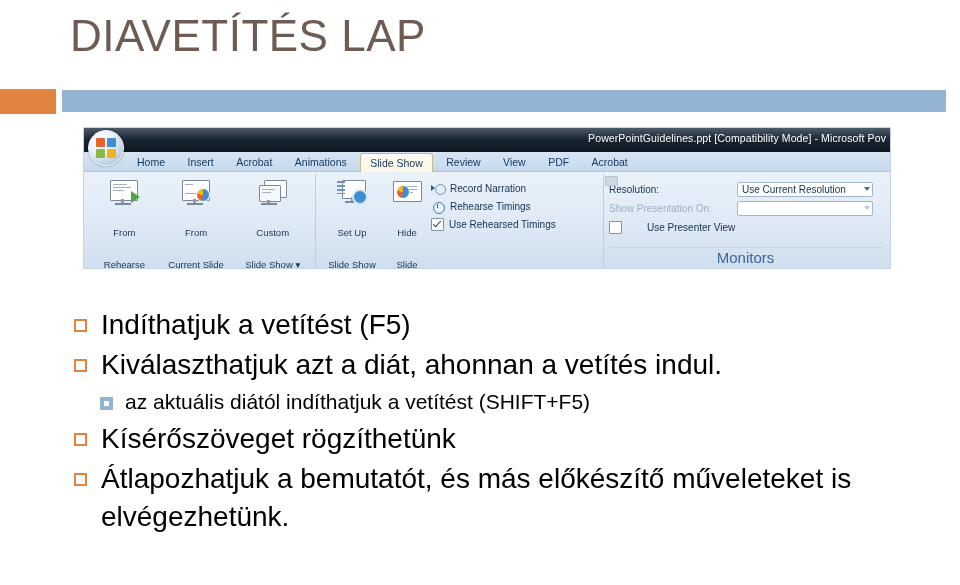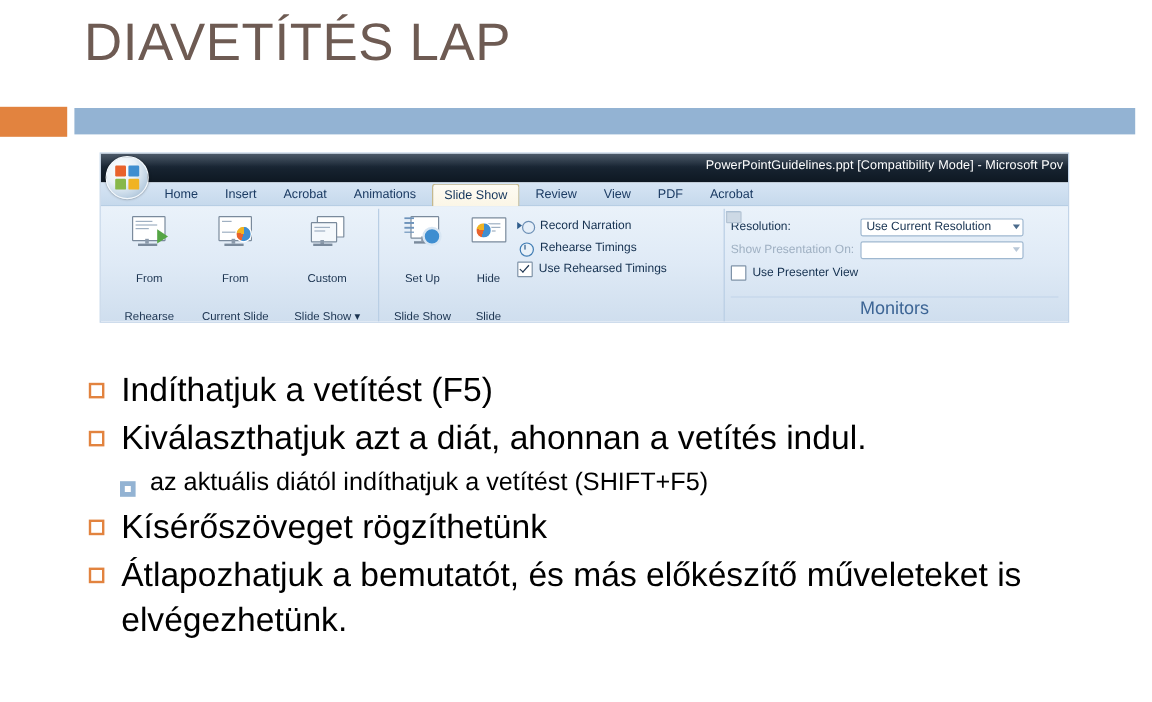--- a/index.html
+++ b/index.html
@@ -331,21 +331,21 @@
   .ico-monitor-small::before {
     content: "";
     position: absolute; left: 1px; top: 2px;
     width: 11px; height: 8px;
     background: #cdd9e5;
     border: 1px solid #b4c4d4;
     border-radius: 1px;
   }
 
   .mon-rows { display: flex; flex-direction: column; gap: 3px; padding-top: 4px; }
-  .mon-row { display: flex; align-items: center; height: 16px; }
+  .mon-row { display: flex; align-items: center; height: 16px; gap: 20px; }
   .mon-label { font-size: 10px; color: #14304f; width: 108px; white-space: nowrap; display: flex; align-items: center; }
   .mon-label.disabled { color: #9fb0c2; }
   .combo {
     width: 136px;
     height: 15px;
     background: #ffffff;
     border: 1px solid #9fb8d0;
     border-radius: 2px;
     font-size: 10px;
     color: #14304f;
@@ -376,21 +376,21 @@
     left: 74px;
     top: 306px;
     width: 860px;
   }
   .b-row {
     display: flex;
     align-items: flex-start;
     margin-bottom: 2px;
   }
   .b-row.lvl1 { font-size: 28px; line-height: 38px; color: #000000; }
-  .b-row.lvl2 { font-size: 21px; line-height: 32px; color: #000000; padding-left: 26px; align-items: center; }
+  .b-row.lvl2 { font-size: 21px; line-height: 32px; color: #000000; padding-left: 26px; }
 
   .mk1 {
     width: 13px; height: 13px;
     border: 2px solid #E2833F;
     background: transparent;
     box-sizing: border-box;
     margin-right: 14px;
     margin-top: 13px;
     flex: 0 0 auto;
   }

